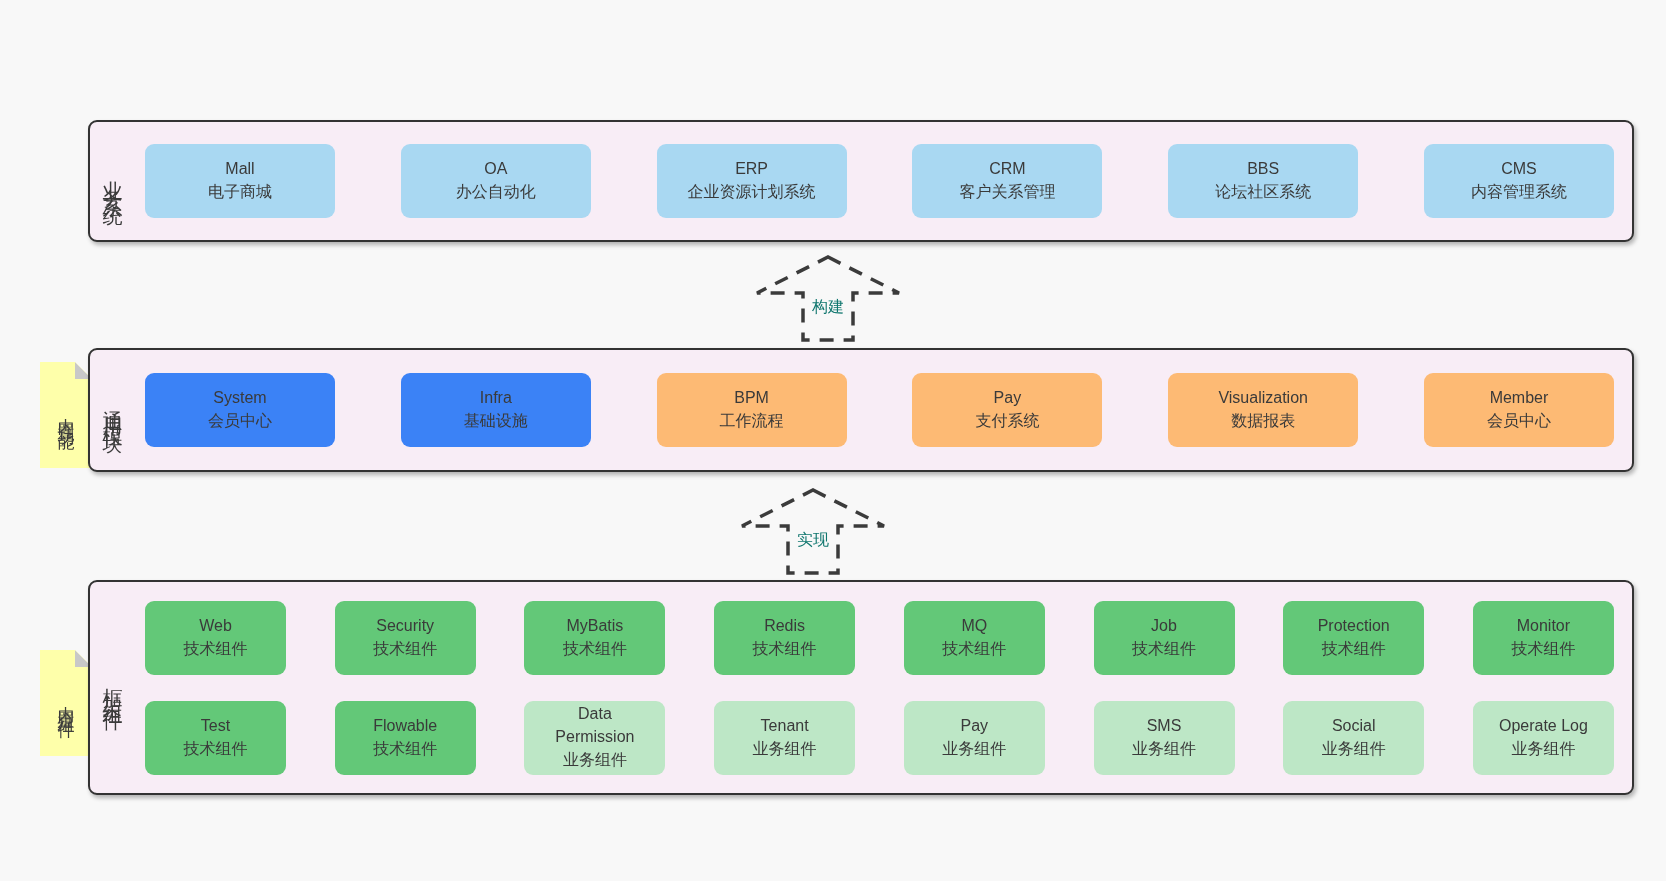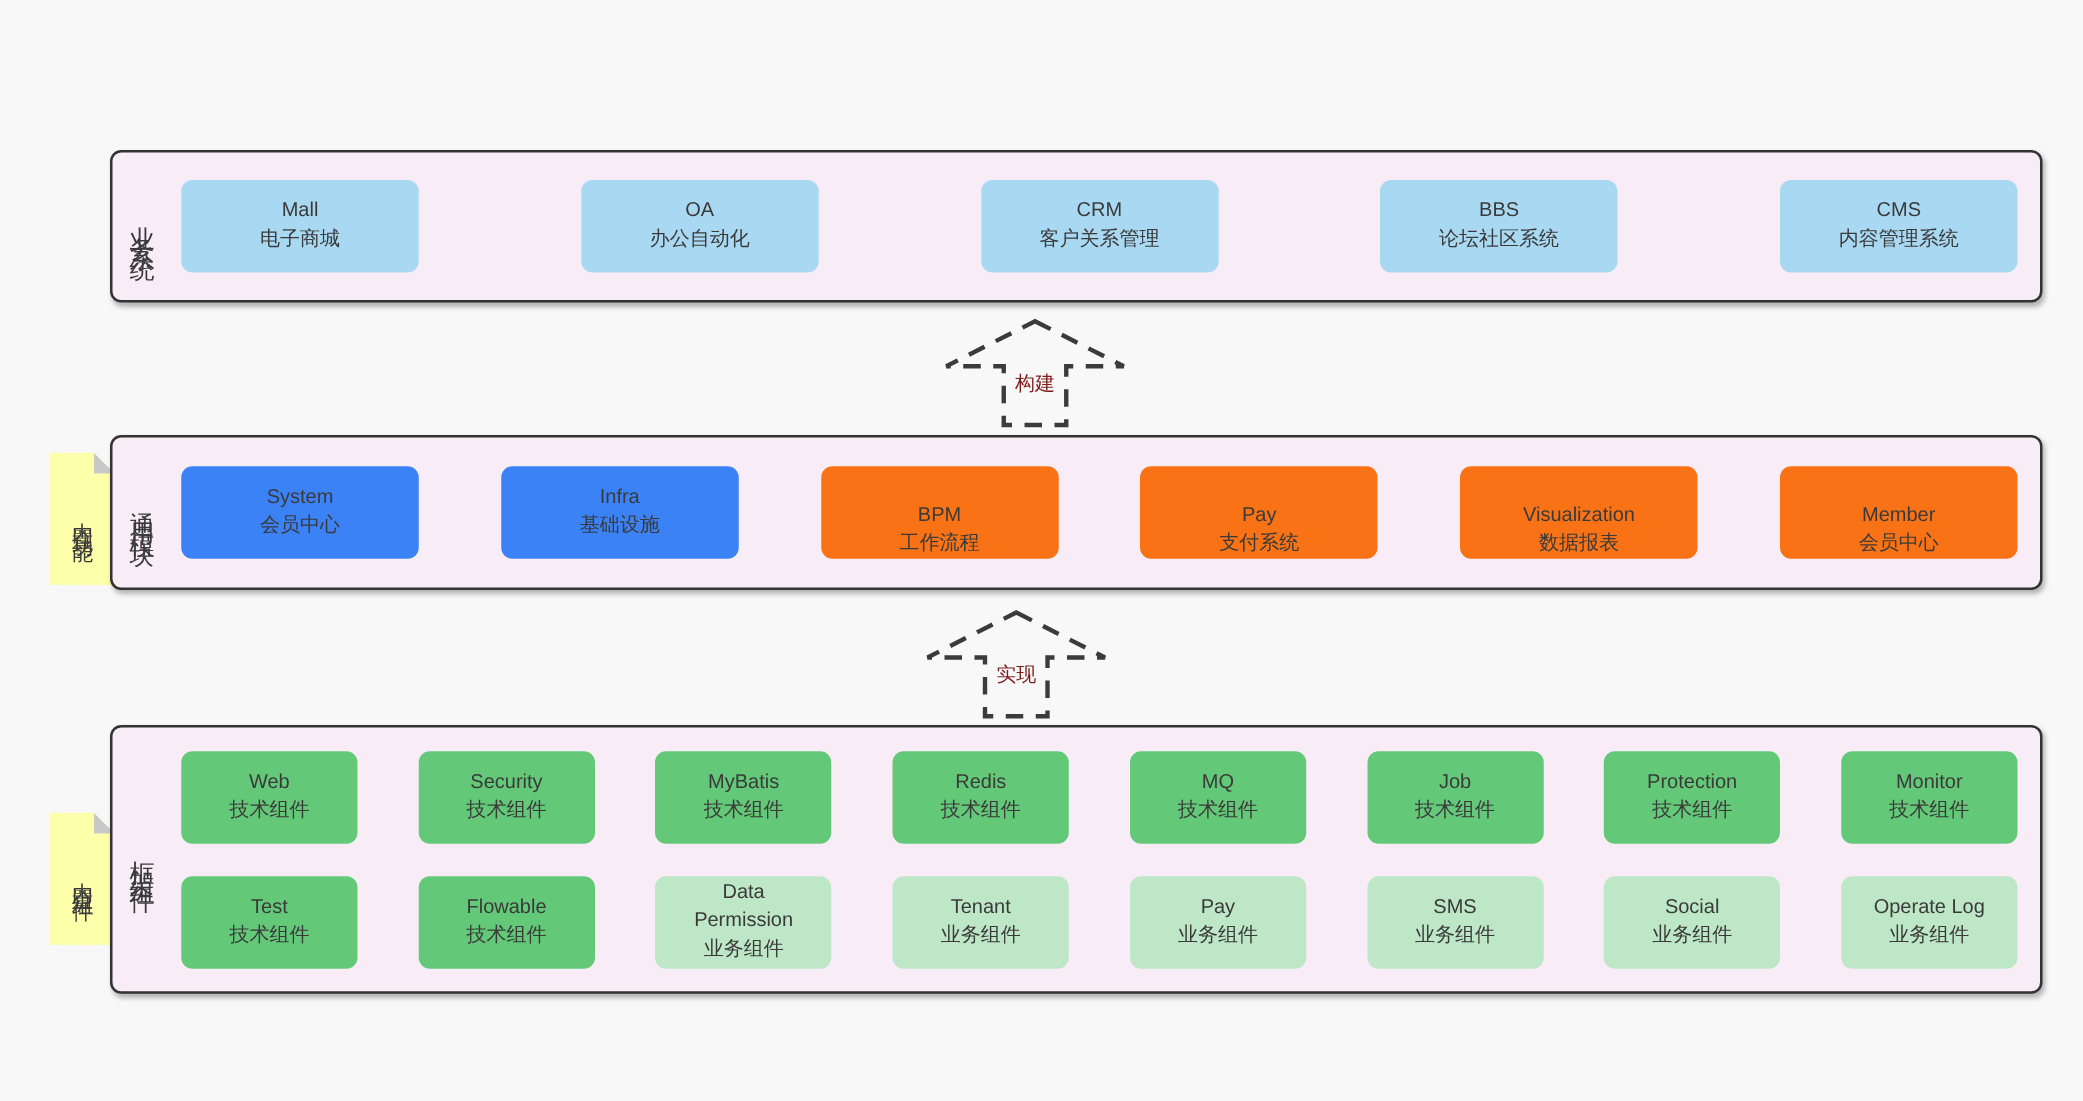--- a/index.html
+++ b/index.html
@@ -29,21 +29,21 @@
   .box {
     height:74px; border-radius:9px;
     display:flex; flex-direction:column; justify-content:center; align-items:center;
     text-align:center; font-size:16px; line-height:1.42; color:#3a3a3a;
     white-space:pre-line;
   }
   #layer-business .box, #layer-common .box { width:190px; }
   #layer-framework .box { width:141px;align-items:center; }
   .box.blue       { background:#a9d8f2; }
   .box.red        { background:#3b82f6; }
-  .box.pink       { background:#f97316;justify-content:flex-end; }
+  .box.pink       { background:#fdba74; }
   .box.green      { background:#63c878; }
   .box.lightgreen { background:#bde7c6; }
   
   .side-tag {
     position:absolute; left:40px; width:52px; z-index:0;
     background:#feffaa;
     display:flex; align-items:center; justify-content:center;
     writing-mode:vertical-rl; text-orientation:upright;
     font-size:17px; letter-spacing:5px; line-height:1; color:#3a3a3a;
     clip-path:polygon(0 0, calc(100% - 17px) 0, 100% 17px, 100% 100%, 0 100%);
@@ -54,37 +54,38 @@
   }
   #tag-common    { top:362px; height:106px; }
   #tag-framework { top:650px; height:106px; }
   
   .arrow { position:absolute; width:150px; height:90px; z-index:2; }
   .arrow svg { display:block; width:100%; height:100%; }
   #arrow-build { left:753px; top:253px; }
   #arrow-impl  { left:738px; top:486px; }
   .arrow-label {
     position:absolute; left:50%; top:44px; transform:translateX(-50%);
-    background:#f8f8f8; padding:0 3px; font-size:16px; color:#7f1d1d;
+    background:#f8f8f8; padding:0 3px; font-size:16px; color:#0f766e;
   }
 </style>
 </head>
 <body>
 
 <div class="canvas">
 
   <div class="side-tag" id="tag-common">内置功能</div>
   <div class="side-tag" id="tag-framework">内置组件</div>
 
   <div class="layer" id="layer-business">
     <div class="layer-label">业务系统</div>
     <div class="rows-wrap">
         <div class="box-row">
           <div class="box blue"><div>Mall</div><div>电子商城</div></div>
           <div class="box blue"><div>OA</div><div>办公自动化</div></div>
+          <div class="box blue"><div>ERP</div><div>企业资源计划系统</div></div>
           <div class="box blue"><div>CRM</div><div>客户关系管理</div></div>
           <div class="box blue"><div>BBS</div><div>论坛社区系统</div></div>
           <div class="box blue"><div>CMS</div><div>内容管理系统</div></div>
         </div>
       </div>
   </div>
 
   <div class="arrow" id="arrow-build">
     <svg viewBox="0 0 150 90">
       <path d="M75 4 L146 40 L100 40 L100 87 L50 87 L50 40 L4 40 Z" fill="none" stroke="#3b3b3b" stroke-width="3.5" stroke-dasharray="14 10" stroke-linejoin="miter"></path>

